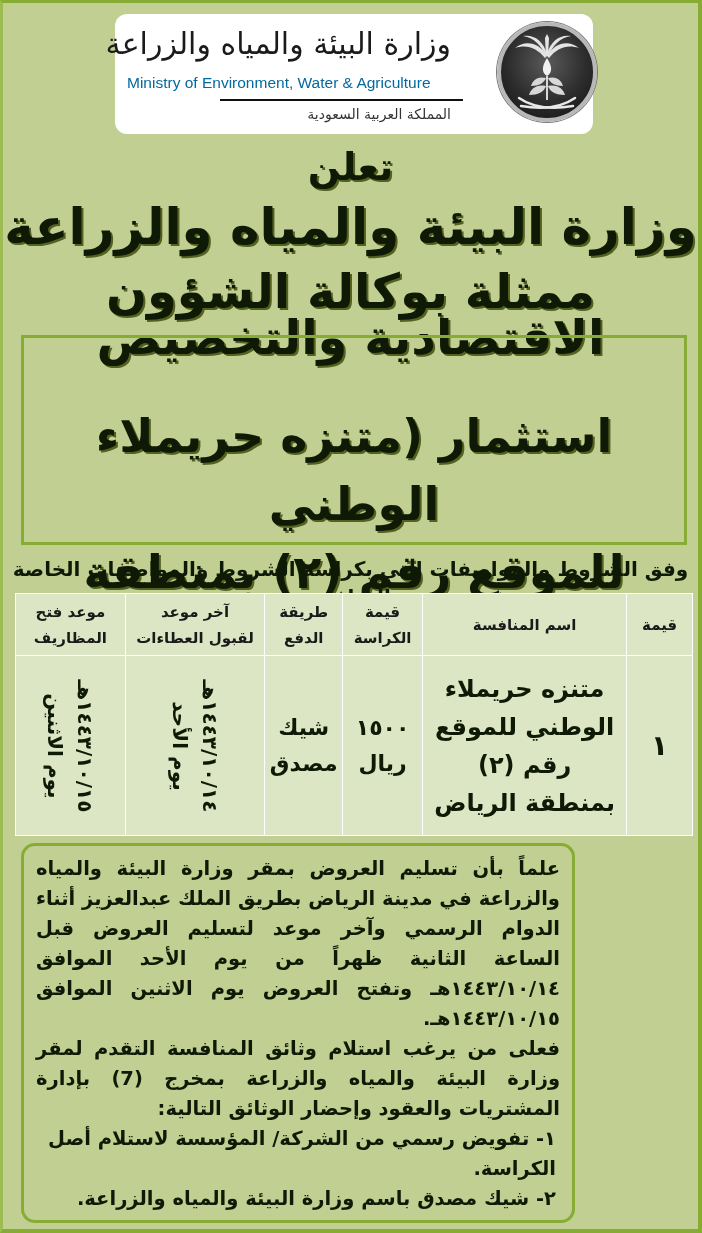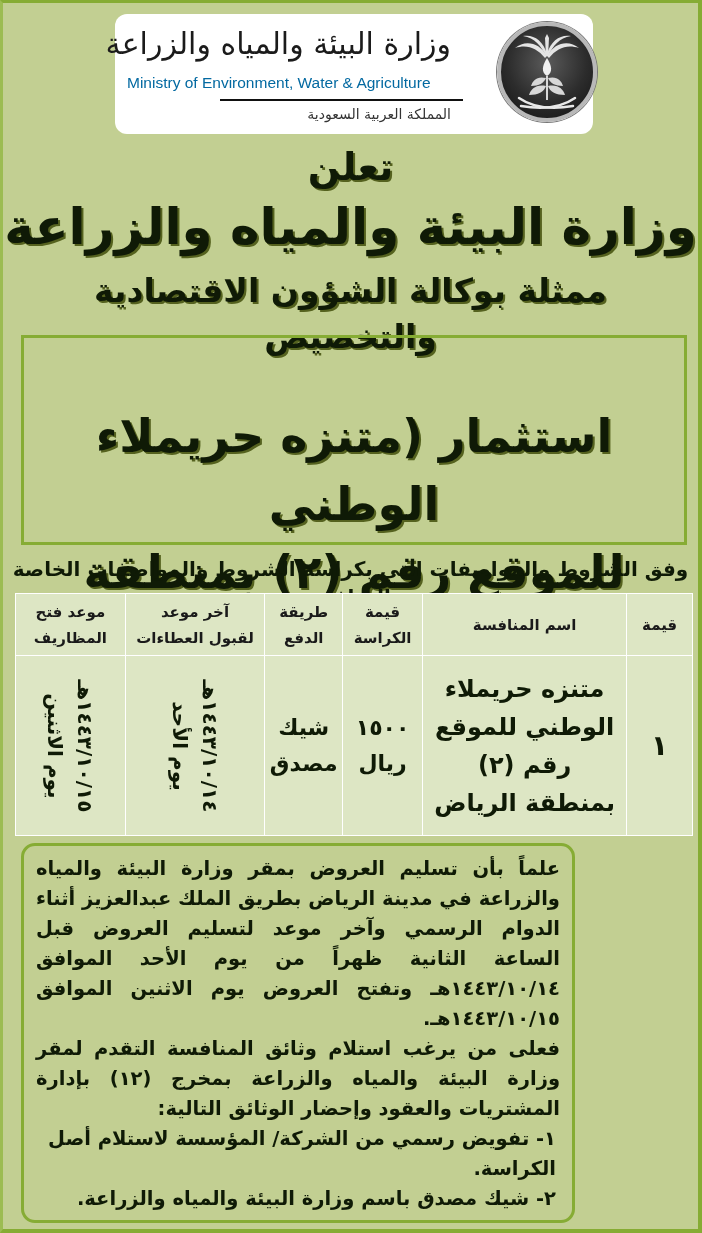--- a/index.html
+++ b/index.html
@@ -42,21 +42,21 @@
   .h-announce {
     position: absolute; left: 0; right: 0; top: 142px; text-align: center;
     font-size: 38px; font-weight: bold; line-height: 44px; text-shadow: 2px 2px 0 #55621f;
   }
   .h-ministry {
     position: absolute; left: 0; right: 0; top: 194px; text-align: center;
     font-size: 50px; font-weight: bold; line-height: 60px; text-shadow: 2px 2px 0 #55621f; letter-spacing: -1px;
   }
   .h-agency {
     position: absolute; left: 0; right: 0; top: 265px; text-align: center;
-    font-size: 33px; font-weight: bold; line-height: 46px; text-shadow: 2px 2px 0 #55621f; letter-spacing: -1px;
+    font-size: 48px; font-weight: bold; line-height: 46px; text-shadow: 2px 2px 0 #55621f; letter-spacing: -1px;
   }
   
   .title-box {
     position: absolute; left: 18px; top: 332px; width: 666px; height: 210px;
     border: 3px solid #86ac34;
   }
   .title-sub {
     position: absolute; left: 0; right: 0; top: 10px; text-align: center;
     font-size: 27px; font-weight: bold; line-height: 36px;
   }
@@ -203,18 +203,18 @@
               <div>يوم الاثنين</div>
             </div>
           </div>
         </td>
       </tr>
     </tbody>
   </table>
 
   <div class="notice-box">
     <p>علماً بأن تسليم العروض بمقر وزارة البيئة والمياه والزراعة في مدينة الرياض بطريق الملك عبدالعزيز أثناء الدوام الرسمي وآخر موعد لتسليم العروض قبل الساعة الثانية ظهراً من يوم الأحد الموافق ١٤٤٣/١٠/١٤هـ وتفتح العروض يوم الاثنين الموافق ١٤٤٣/١٠/١٥هـ.</p>
-    <p>فعلى من يرغب استلام وثائق المنافسة التقدم لمقر وزارة البيئة والمياه والزراعة بمخرج (١٢) بإدارة المشتريات والعقود وإحضار الوثائق التالية:</p>
+    <p>فعلى من يرغب استلام وثائق المنافسة التقدم لمقر وزارة البيئة والمياه والزراعة بمخرج (7) بإدارة المشتريات والعقود وإحضار الوثائق التالية:</p>
     <p class="li">١- تفويض رسمي من الشركة/ المؤسسة لاستلام أصل الكراسة.</p>
     <p class="li">٢- شيك مصدق باسم وزارة البيئة والمياه والزراعة.</p>
   </div>
 
 </div>
 
 </body></html>

